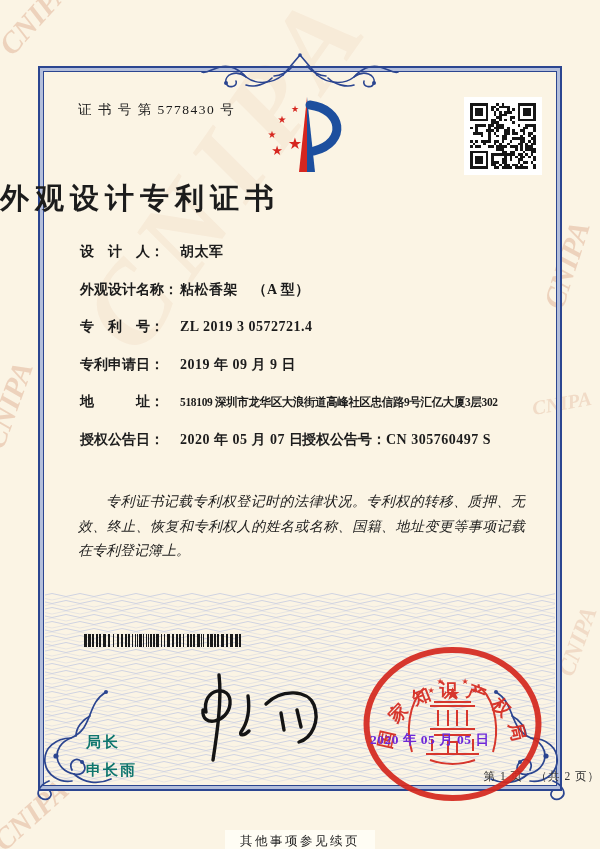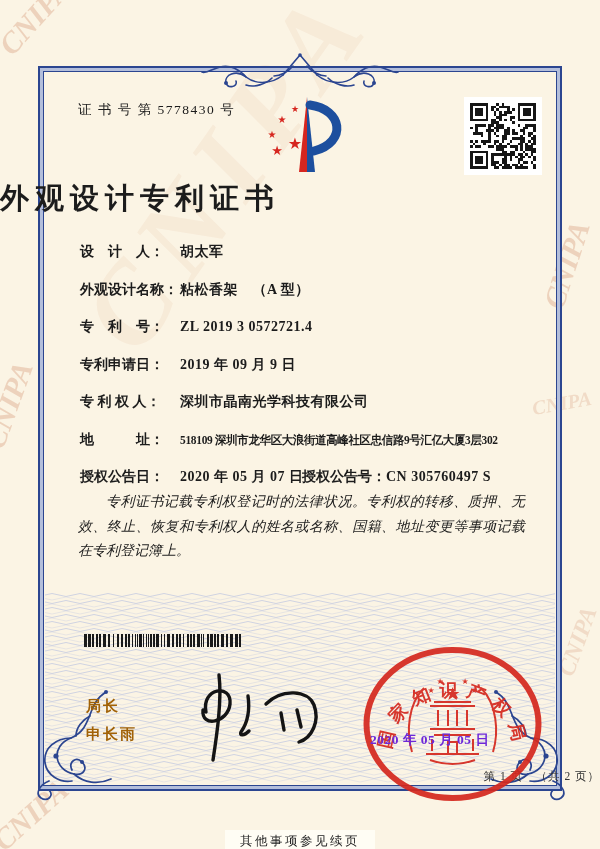--- a/index.html
+++ b/index.html
@@ -43,22 +43,22 @@
   .fvalue-addr{display:inline-block;font-size:12px;letter-spacing:-0.3px;
                transform:scaleX(0.95);transform-origin:left center;}
   .grant-pair2{position:absolute;left:222px;top:0;text-align:center;}
 
   .paras{left:78px;top:490px;width:447px;font-size:14px;line-height:24.5px;
          font-style:italic;text-align:justify;font-weight:500;}
   .paras p{margin:0;text-indent:2em;}
 
   .barcode{left:84px;top:634px;}
 
-  .signer{left:86px;top:692px;font-family:"Liberation Sans","DejaVu Sans",sans-serif;
-          font-size:15px;font-weight:600;letter-spacing:2px;line-height:28px;color:#a16207;}
+  .signer{left:86px;top:728px;font-family:"Liberation Sans","DejaVu Sans",sans-serif;
+          font-size:15px;font-weight:600;letter-spacing:2px;line-height:28px;color:#0f766e;}
   .signature{left:180px;top:668px;}
 
   .seal{left:360px;top:644px;}
   .seal-date{left:370px;top:731px;font-size:13.5px;font-weight:bold;letter-spacing:0.5px;
              color:#6d28d9;z-index:6;text-align:center;}
 
   .page-info{left:0;top:769px;width:600px;text-align:right;font-size:11.5px;
              letter-spacing:1px;color:#333;}
   .footer-note{left:50%;top:805px;transform:translateX(-50%);background:#fffdf4;
                padding:3px 15px;font-size:12.5px;letter-spacing:2.5px;color:#222;margin-top:25px;}
@@ -533,23 +533,20 @@
     <div class="frow">
       <span class="flabel">外观设计名称：</span><span class="fvalue">粘松香架　（A 型）</span>
     </div>
     <div class="frow">
       <span class="flabel">专　利　号：</span><span class="fvalue">ZL 2019 3 0572721.4</span>
     </div>
     <div class="frow">
       <span class="flabel">专利申请日：</span><span class="fvalue">2019 年 09 月 9 日</span>
     </div>
     <div class="frow">
-      <span class="flabel">专 利 权 人：</span><span class="fvalue">深圳市晶南光学科技有限公司</span>
-    </div>
-    <div class="frow">
       <span class="flabel">地　　　址：</span><span class="fvalue fvalue-addr">518109 深圳市龙华区大浪街道高峰社区忠信路9号汇亿大厦3层302</span>
     </div>
     <div class="frow">
       <span class="flabel">授权公告日：</span><span class="fvalue">2020 年 05 月 07 日</span>
       <span class="grant-pair2">
         <span>授权公告号：</span><span class="fvalue">CN 305760497 S</span>
       </span>
     </div>
   </div>
 

